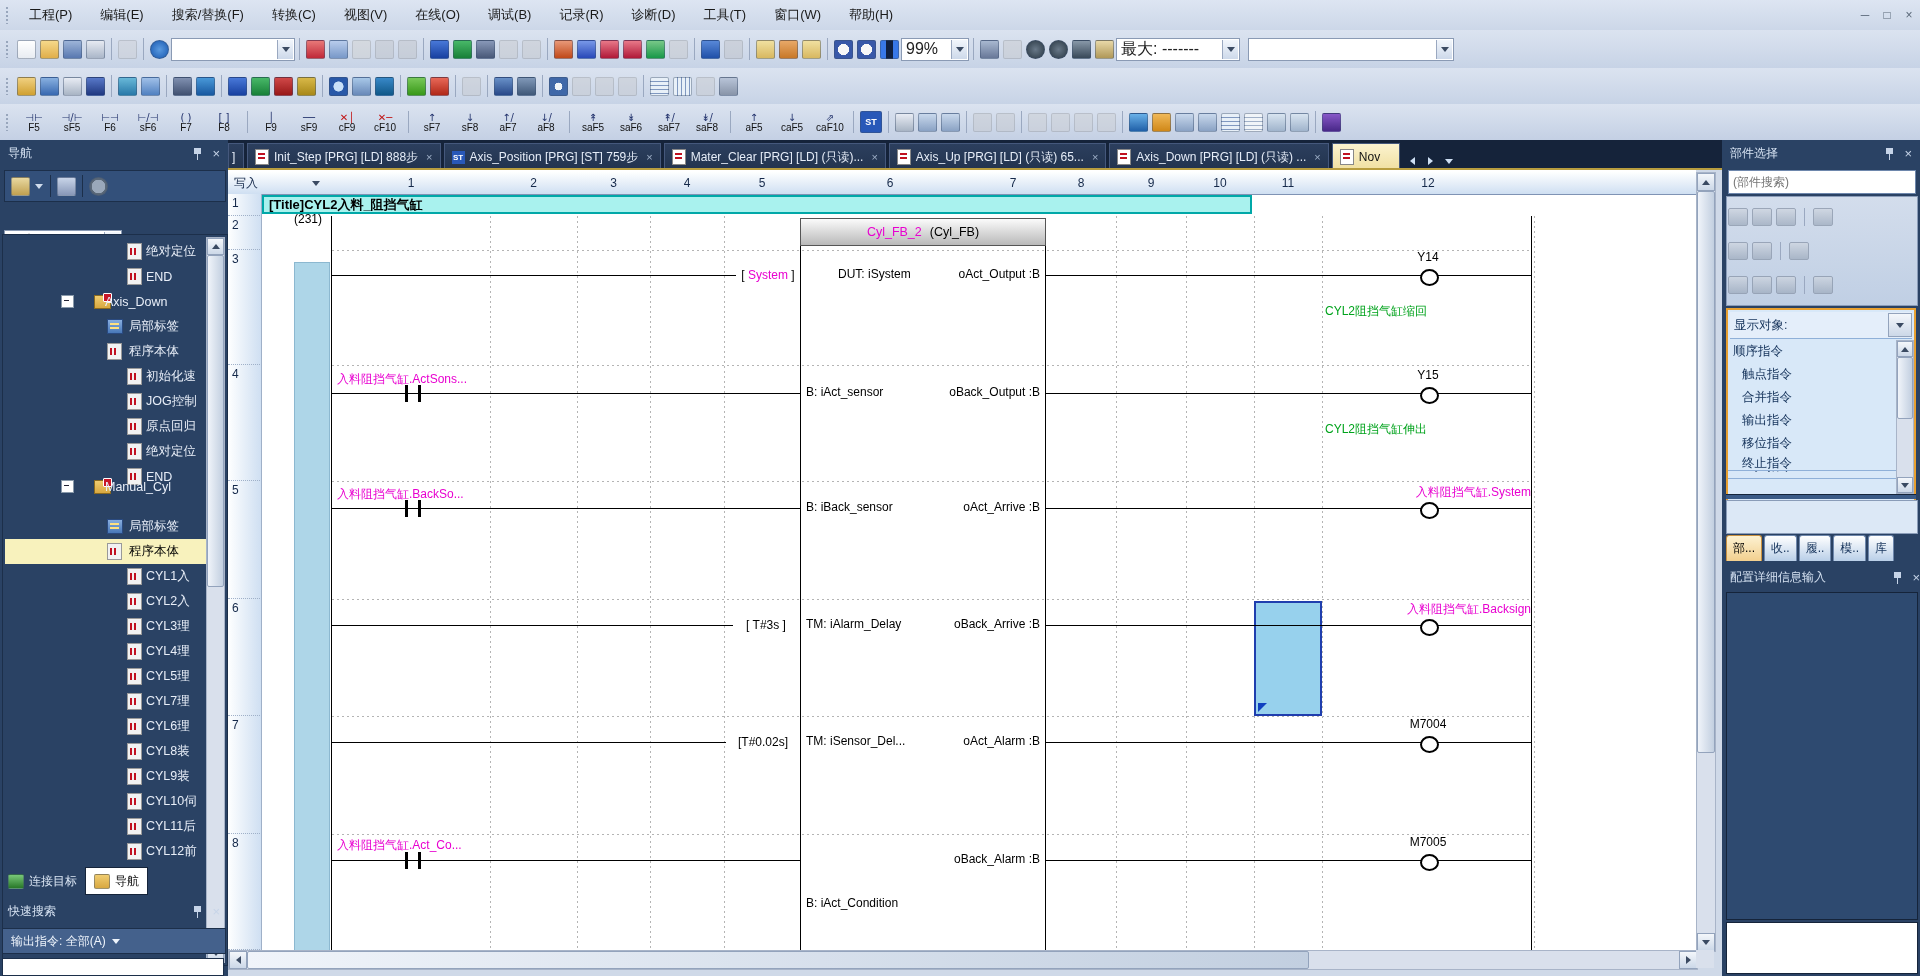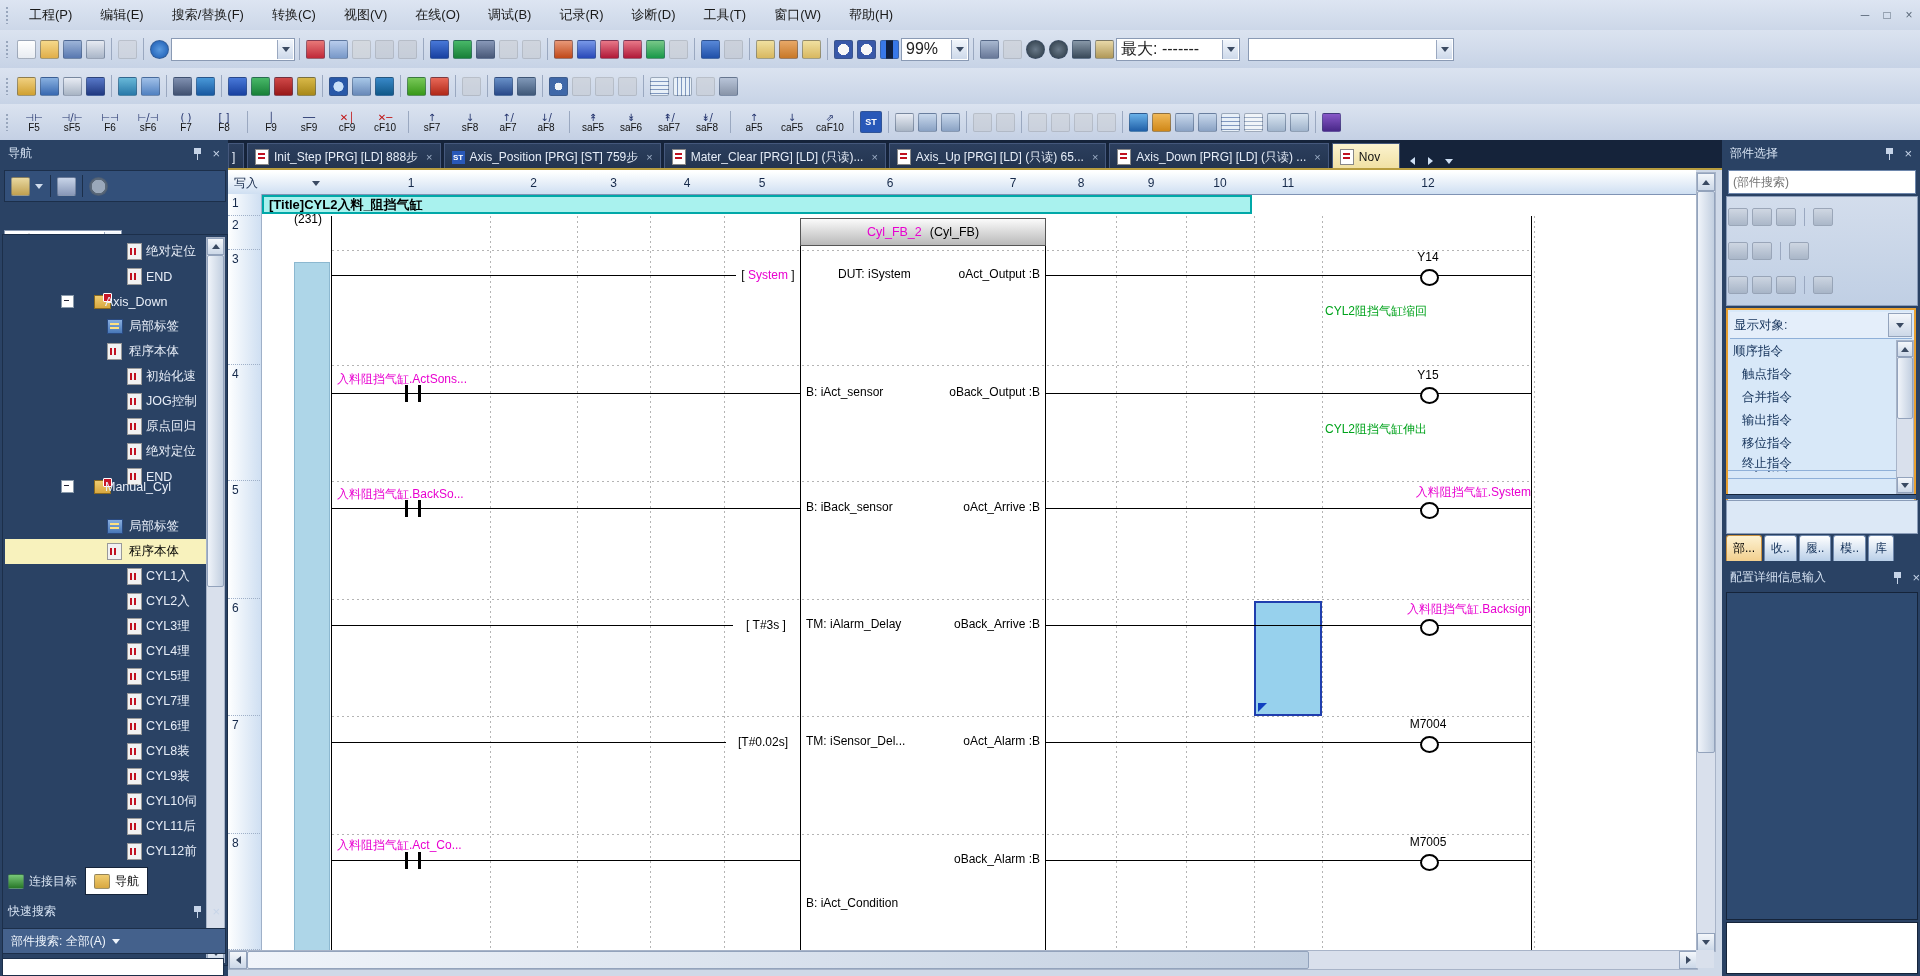--- a/index.html
+++ b/index.html
@@ -497,21 +497,21 @@
     </div>
   </div>
 
   <div class="dockhead a" style="left:0;top:758px;width:212px">
     <span>快速搜索</span>
     <span class="sp"></span>
     <span class="pin"></span>
     <span class="xglyph">×</span>
   </div>
   <div class="a flex" style="left:2px;top:788px;width:224px;height:26px;background:#44618c;border:1px solid #1c2f4a;color:#eef4fc;font-size:12px;padding-left:8px;box-sizing:border-box;gap:6px">
-    <span>部件搜索: 全部(A)</span>
+    <span>输出指令: 全部(A)</span>
       <span class="tri-d" style="border-top-color:#eef4fc"></span>
   </div>
   <input class="a" style="left: 2px; top: 818px; width: 216px; height: 14px; border: 1px solid rgb(28, 47, 74); font-size: 12px;">
 </div>
 
 <div class="a tabstrip">
   <div class="underline"></div>
   <div class="tab" style="width:8px;padding:0 3px">
       <span>]</span>
     </div>

